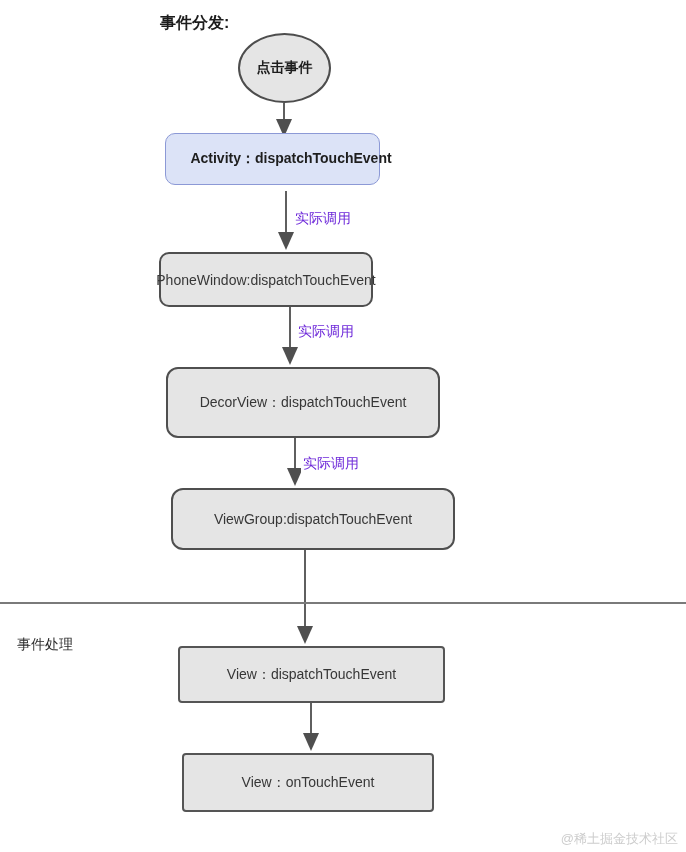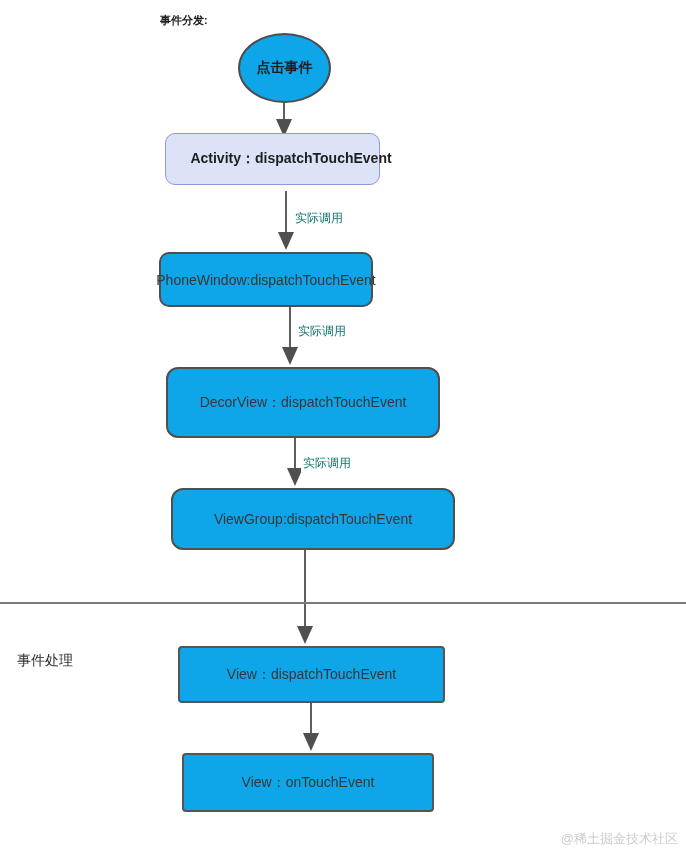--- a/index.html
+++ b/index.html
@@ -16,39 +16,39 @@
     overflow: hidden;
   }
   .connectors {
     position: absolute;
     left: 0; top: 0;
     width: 686px; height: 852px;
     pointer-events: none;
   }
   .section-title {
     position: absolute;
-    font-size: 11px;
+    font-size: 16px;
     font-weight: bold;
     color: #1c1c1c;
     white-space: nowrap;
   }
   .section-subtitle {
     position: absolute;
     font-size: 14px;
     font-weight: normal;
     color: #2b2b2b;
     white-space: nowrap;
   }
   .node {
     position: absolute;
     display: flex;
     align-items: center;
     justify-content: center;
     box-sizing: border-box;
-    background: #0ea5e9;
+    background: #e5e5e5;
     border: 2px solid #4f4f4f;
     font-size: 14px;
     color: #373737;
     text-align: center;
     white-space: nowrap;
   }
   .node.ellipse {
     border-radius: 50%;
     font-weight: bold;
     color: #1e1e1e;
@@ -59,22 +59,22 @@
   .node.accent {
     background: #dce3f7;
     border: 1.5px solid #8c99d6;
     font-weight: bold;
     color: #1e1e1e;
     border-radius: 10px;
   }
   .node.rect { border-radius: 4px; border-color: #555555; }
   .edge-label {
     position: absolute;
-    font-size: 12px;
-    color: #0f766e;
+    font-size: 14px;
+    color: #6d28d9;
     white-space: nowrap;
     background: #ffffff;
     padding: 0 2px;
   }
   .watermark {
     position: absolute;
     right: 8px;
     top: 830px;
     font-size: 13px;
     color: #cdcdcd;
@@ -103,21 +103,21 @@
 
     <line x1="305" y1="550" x2="305" y2="641" stroke="#5f5f5f" stroke-width="2" marker-end="url(#arrow)"></line>
 
     <line x1="311" y1="703" x2="311" y2="748" stroke="#5f5f5f" stroke-width="2" marker-end="url(#arrow)"></line>
 
     <line x1="0" y1="603" x2="686" y2="603" stroke="#7a7a7a" stroke-width="2"></line>
   </svg>
 
   <div class="section-title" style="left:160px; top:13px;">事件分发:</div>
 
-  <div class="section-subtitle" style="left:17px; top:652px;">事件处理</div>
+  <div class="section-subtitle" style="left:17px; top:636px;">事件处理</div>
 
   <div class="node ellipse" style="left:238px; top:33px; width:93px; height:70px;">点击事件</div>
 
   <div class="node accent" style="left:165px; top:133px; width:215px; height:52px;padding-left:37px;">Activity：dispatchTouchEvent</div>
 
   <div class="node rounded" style="left:159px; top:252px; width:214px; height:55px;">PhoneWindow:dispatchTouchEvent</div>
 
   <div class="node rounded-lg" style="left:158px; top:367px; width:274px; height:71px;">DecorView：dispatchTouchEvent</div>
 
   <div class="node rounded-lg" style="left:163px; top:488px; width:284px; height:62px;">ViewGroup:dispatchTouchEvent</div>

